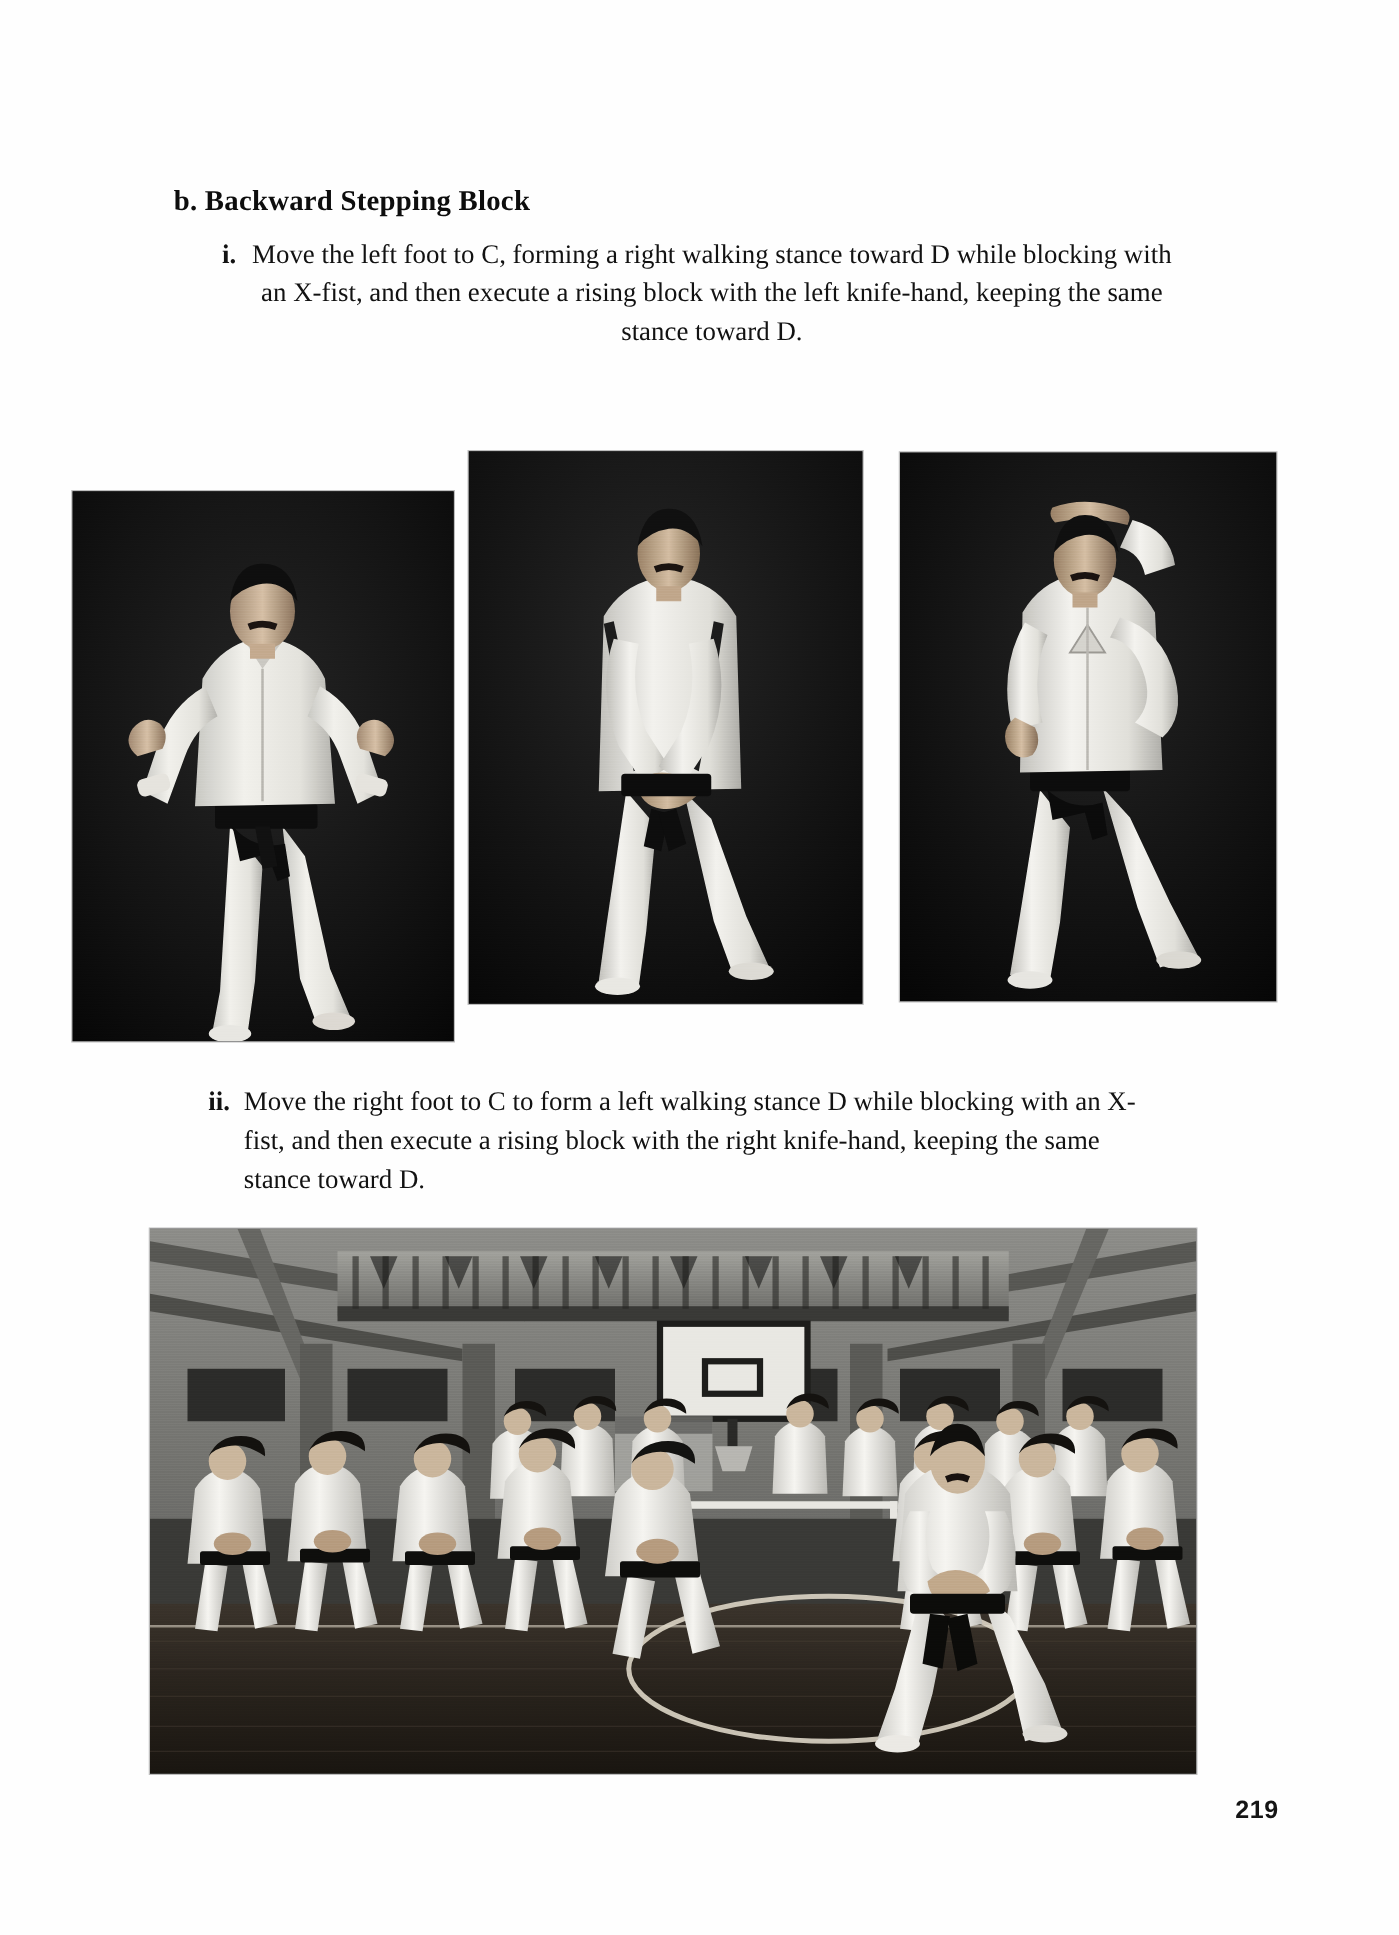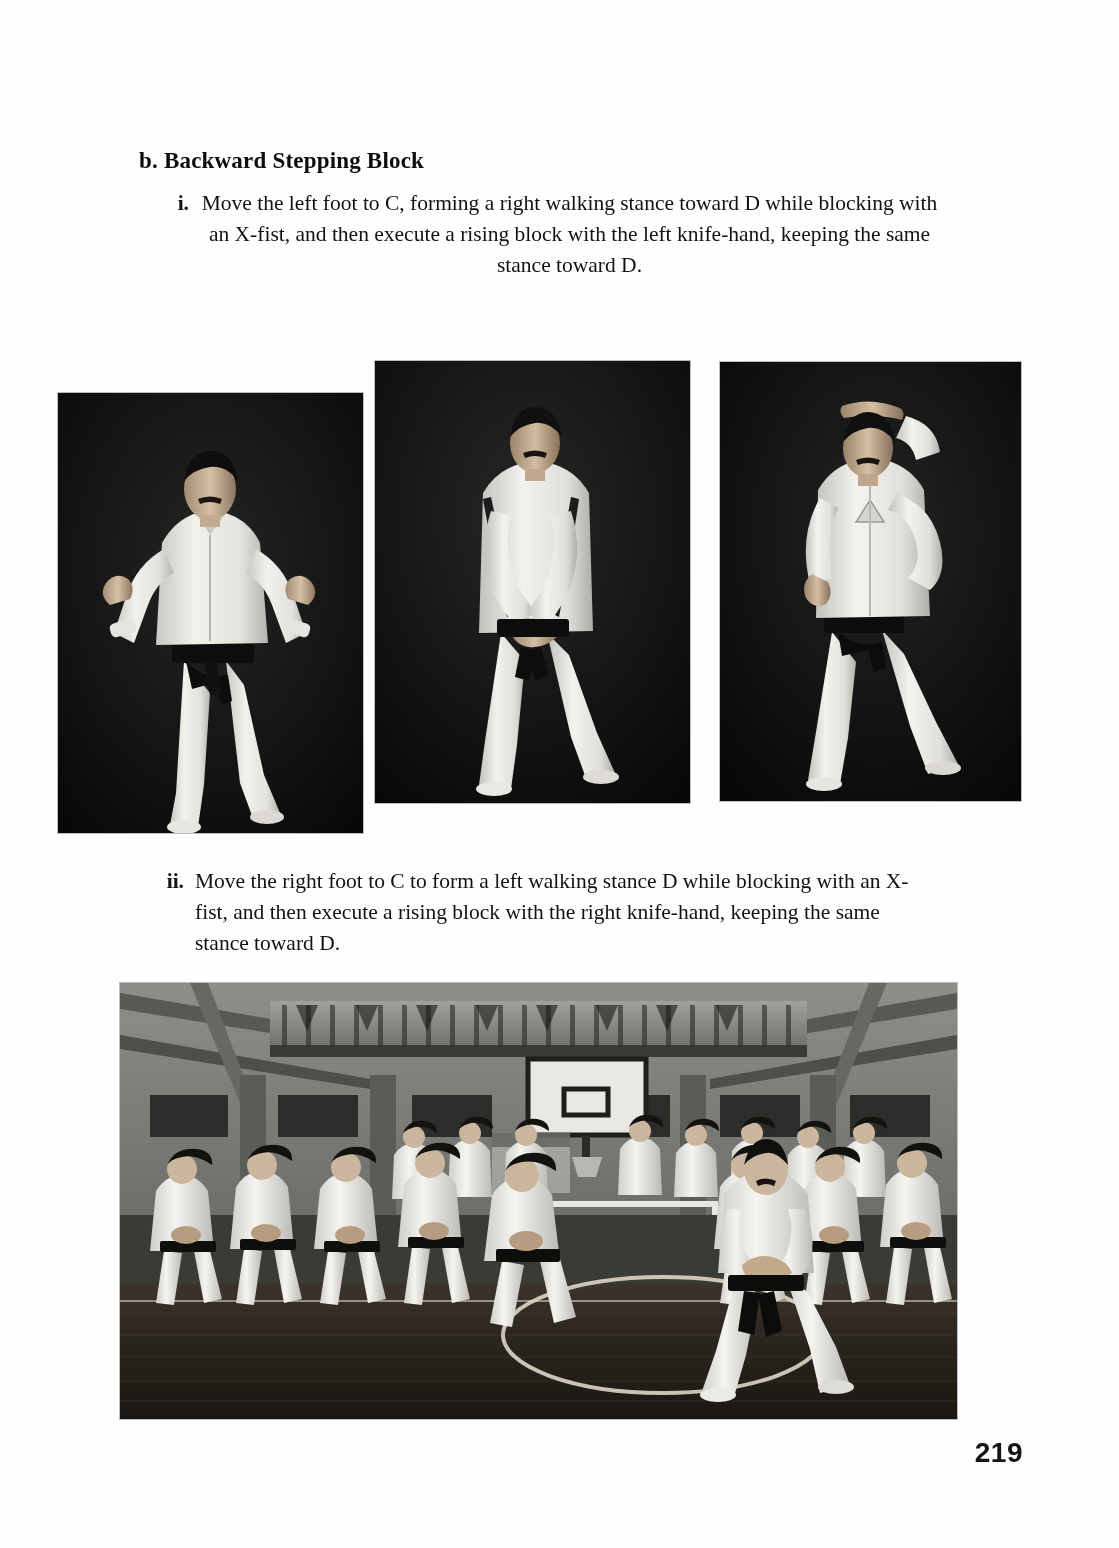--- a/index.html
+++ b/index.html
@@ -61,21 +61,21 @@
   }
   .para-ii .marker { left: 0px; top: 0; width: 26px; }
   .para-ii .body { margin-left: 37px; }
 
   .page-number {
     position: absolute;
     right: 96px;
     top: 1437px;
     font-family: "Liberation Sans", sans-serif;
     font-weight: bold;
-    font-size: 28px;
+    font-size: 20px;
     color: #141414;
     letter-spacing: 0.5px;
   }
 
   
   .photo {
     position: absolute;
     overflow: hidden;
     background: #0a0a0a;
     box-shadow: 0 0 0 1px #bdbdbd;

